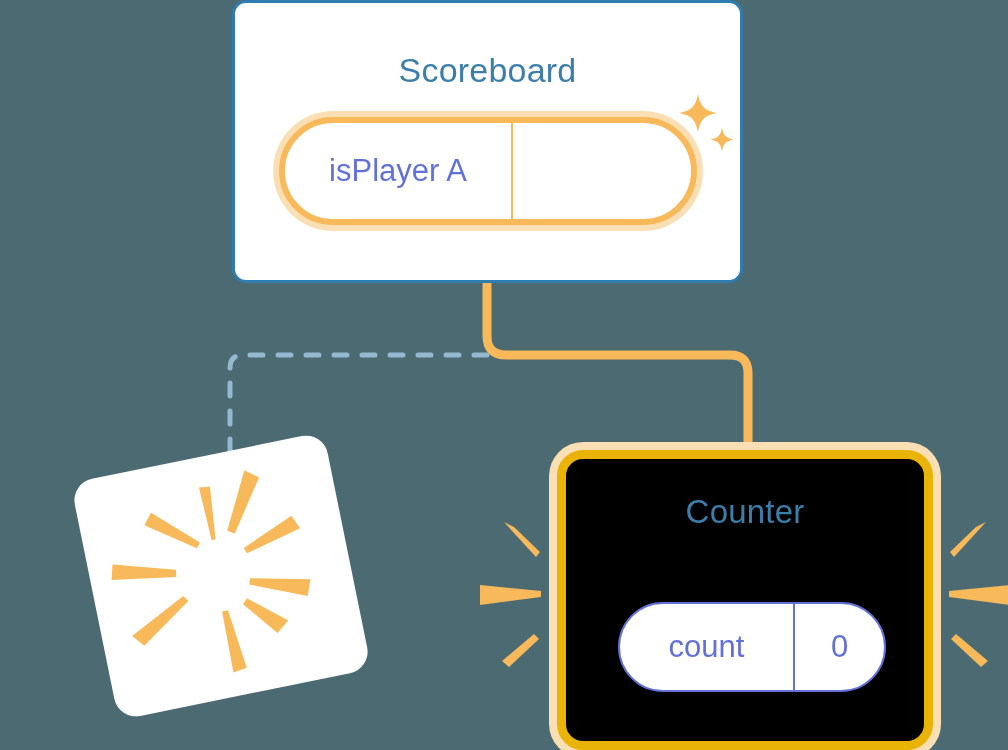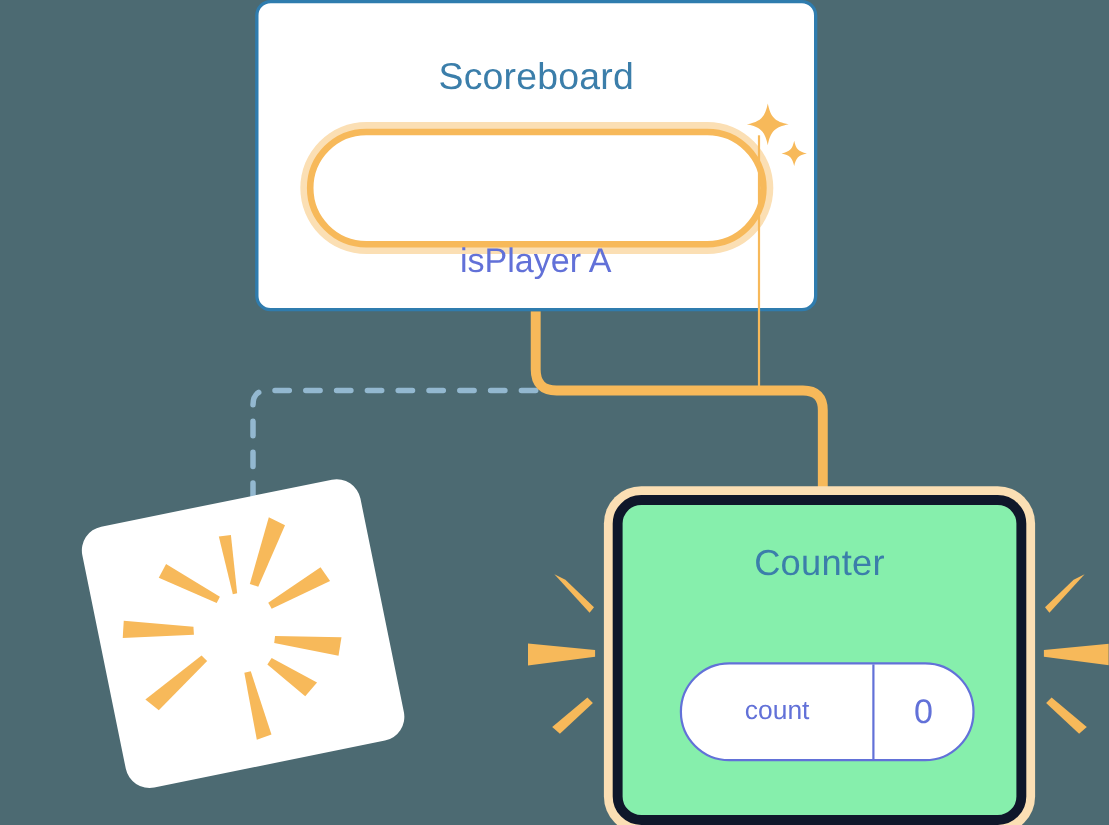--- a/index.html
+++ b/index.html
@@ -76,62 +76,61 @@
   
   #scoreboard-pill {
     position: absolute;
     left: 44px;
     top: 114px;
     width: 418px;
     height: 108px;
     border-radius: 54px;
     border: 6px solid #f7b95a;
     box-shadow: 0 0 0 6px #fbdfb4;
-    flex-direction: column;
   }
   #scoreboard-pill .pill-key {
     flex: 0 0 228px;
     font-size: 31px;
     border-right: 2px solid #f7b95a;
   }
   #scoreboard-pill .pill-val {
     flex: 1 1 auto;
     font-size: 31px;
     font-weight: bold;
   }
 
   
   #counter-card {
     left: 557px;
     top: 450px;
     width: 376px;
     height: 300px;
-    background: #86efac;
-    border: 9px solid #0f172a;
+    background: #000000;
+    border: 9px solid #eab308;
     border-radius: 26px;
     box-shadow: 0 0 0 8px #fbdfb4;
   }
   #counter-card .card-title {
     margin-top: 34px;
     font-size: 33px;
   }
 
   
   #counter-pill {
     position: absolute;
     left: 52px;
     top: 143px;
     width: 268px;
     height: 90px;
     border-radius: 45px;
     border: 2px solid #6271d8;
   }
   #counter-pill .pill-key {
     flex: 0 0 175px;
-    font-size: 24px;
+    font-size: 31px;
     border-right: 2px solid #6271d8;
   }
   #counter-pill .pill-val {
     flex: 1 1 auto;
     font-size: 31px;
   }
 
   
   #blank-card {
     left: 92px;

